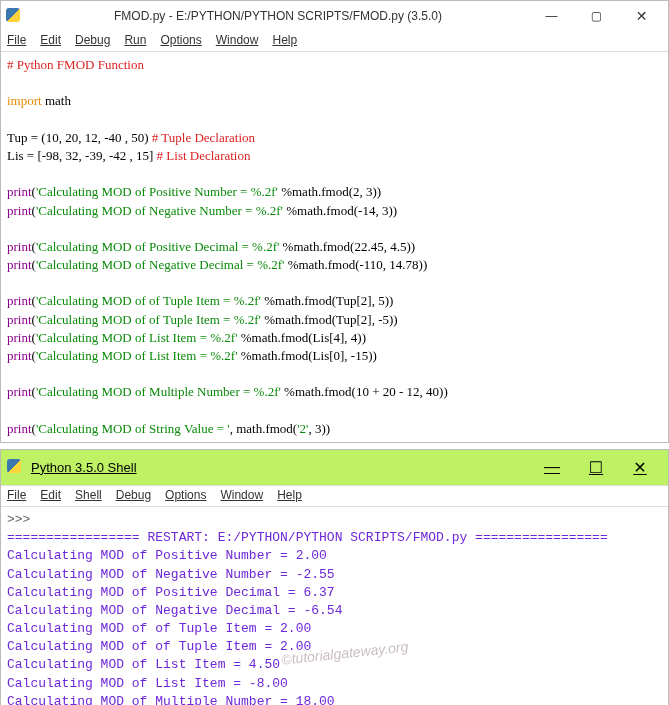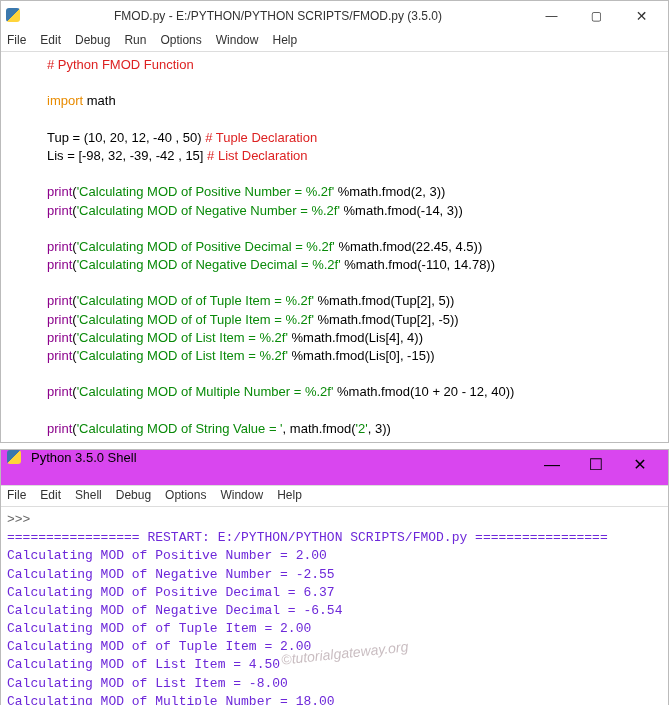--- a/index.html
+++ b/index.html
@@ -5,32 +5,32 @@
   * { box-sizing: border-box; margin: 0; padding: 0; }
   body { font-family: "Segoe UI", Tahoma, sans-serif; background: #fff; width: 669px; }
   .window { border: 1px solid #bbb; background: #fff; }
   .titlebar { display: flex; align-items: center; height: 30px; padding: 0 4px; text-align: center; }
   .titlebar .icon { width: 16px; height: 16px; margin-right: 6px; display: inline-block; }
   .titlebar .title { flex: 1; font-size: 12px; color: #333; }
   .win-btns { display: flex; }
   .win-btn { width: 45px; height: 28px; display: flex; align-items: center; justify-content: center; font-size: 12px; color: #333; }
   .win-btn.close { font-size: 14px; }
   .menubar { display: flex; padding: 2px 6px 4px 6px; font-size: 12px; color: #333; border-bottom: 1px solid #ddd; }
-  .menuitem { margin-right: 14px; }
-  .code-area { font-family: Liberation Sans, sans-serif; font-size: 13px; padding: 4px 6px; line-height: 1.4; white-space: pre; overflow: hidden; margin-left: 40px; }
+  .menuitem { margin-right: 14px; text-decoration: underline; }
+  .code-area { font-family: Liberation Serif, serif; font-size: 13px; padding: 4px 6px; line-height: 1.4; white-space: pre; overflow: hidden; }
   .shell-area { font-family: Consolas, "Courier New", monospace; font-size: 13px; padding: 4px 6px; line-height: 1.4; white-space: pre-wrap; word-break: break-all; }
   .c-comment { color: #d22; }
   .c-kw { color: #e88b00; }
   .c-builtin { color: #8b008b; }
   .c-str { color: #0a8a0a; }
   .c-plain { color: #000; }
   .s-prompt { color: #666; }
   .s-blue { color: #6d28d9; }
   .window2 { margin-top: 6px; }
-  .titlebar2 { display: flex; align-items: flex-start; height: 36px; padding: 0 6px; background: #d946ef; border-bottom: 1px solid #ddd; }
+  .titlebar2 { display: flex; align-items: center; height: 36px; padding: 0 6px; background: #bef264; border-bottom: 1px solid #ddd; text-decoration: underline; }
   .titlebar2 .icon { width: 16px; height: 16px; margin-right: 8px; }
   .titlebar2 .title { flex: 1; font-size: 13px; color: #000; }
   .win-btns2 { display: flex; }
   .win-btn2 { width: 44px; height: 30px; display: flex; align-items: center; justify-content: center; font-size: 16px; color: #000; font-family: "Segoe UI Symbol", sans-serif; }
   .watermark { position: absolute; color: rgba(120,90,100,0.4); font-style: italic; font-size: 14px; transform: rotate(-6deg); pointer-events: none; }
   .shell-wrap { position: relative; }
   .py-icon { display:inline-block; width:14px; height:14px; background: linear-gradient(135deg,#3b78ad 50%,#ffd43b 50%); border-radius: 3px; }
 </style>
 </head>
 <body>

